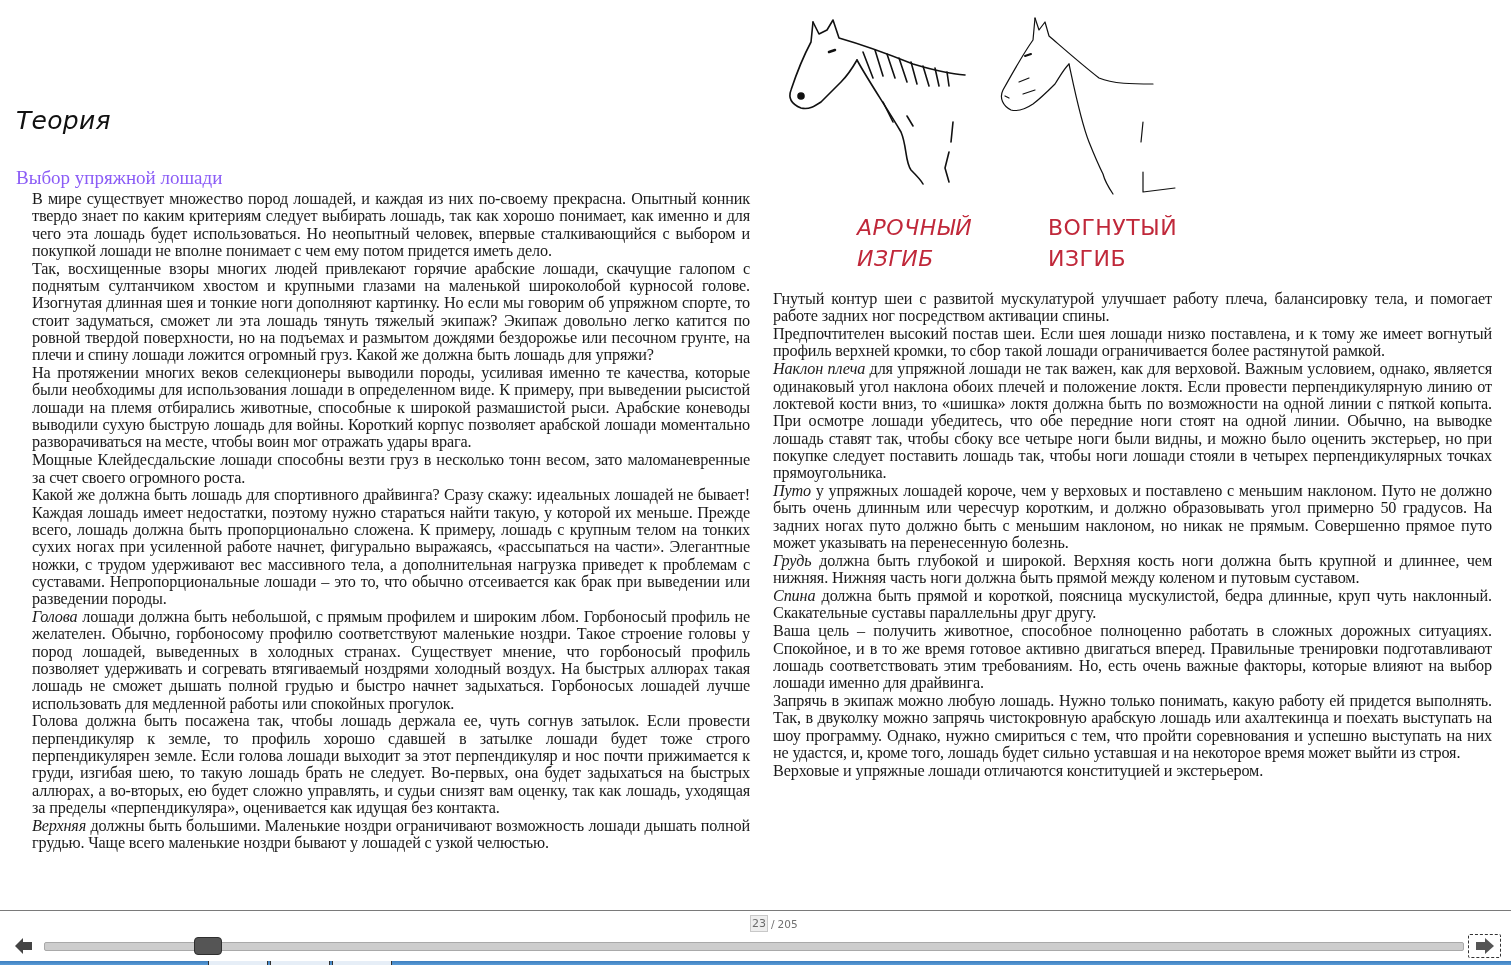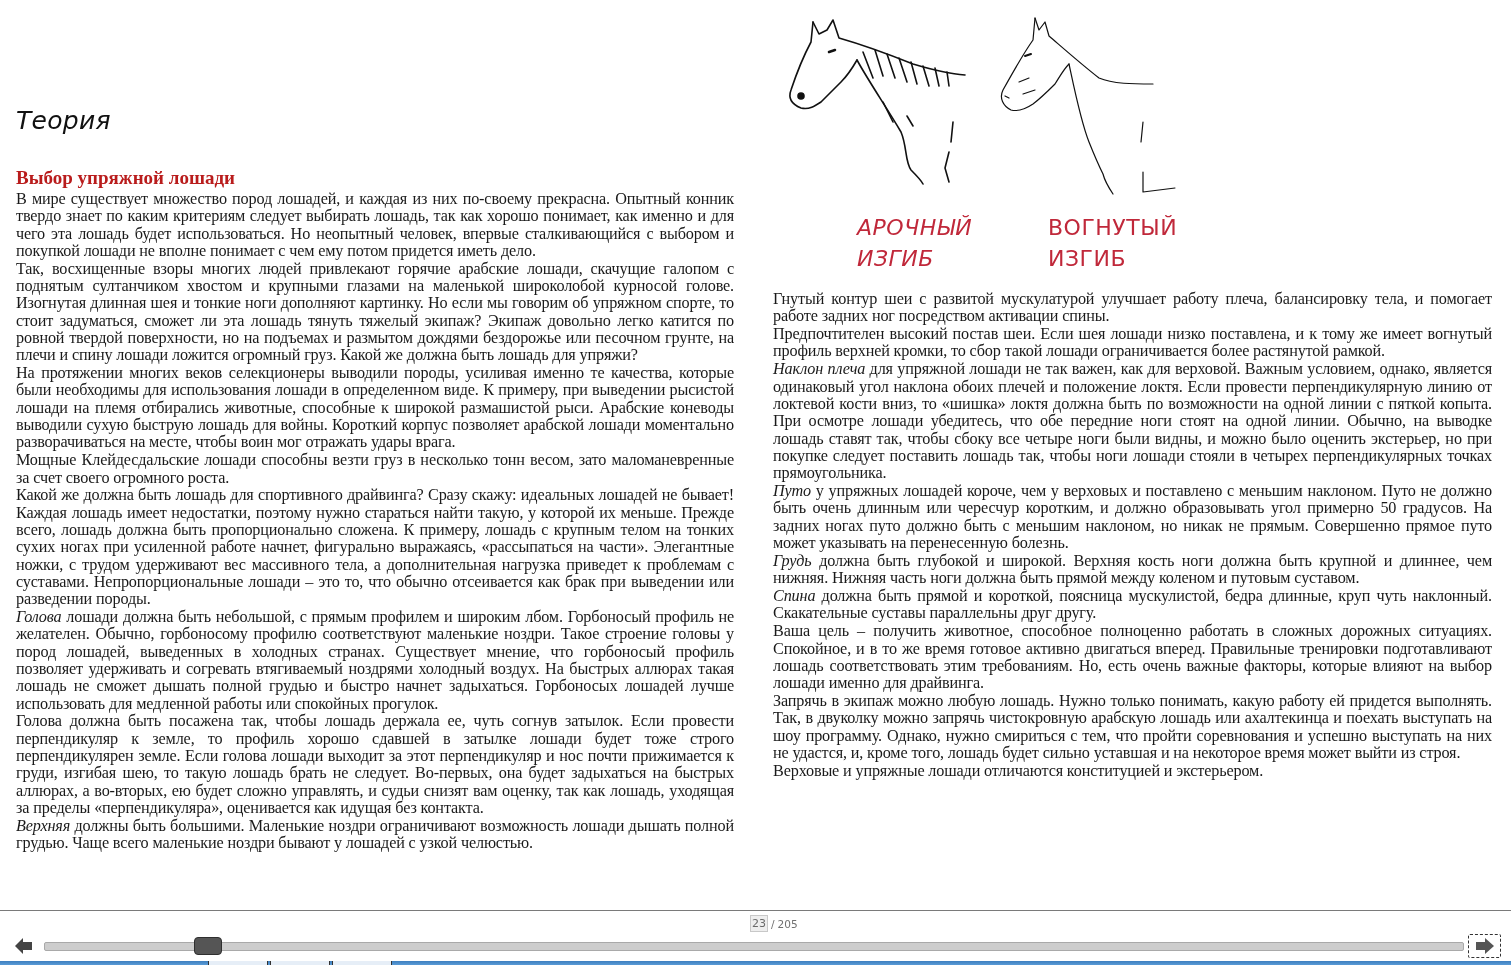--- a/index.html
+++ b/index.html
@@ -10,23 +10,23 @@
 
   .page-left { position: absolute; left: 16px; top: 0; width: 718px; }
   .page-right { position: absolute; left: 773px; top: 8px; width: 719px; }
 
   .chapter-title {
     position: absolute; left: 0; top: 106px; width: 718px; text-align: left;
     font-family: "DejaVu Sans", sans-serif; font-style: italic; font-size: 25px; color: #111;
     letter-spacing: 0.3px;
   }
   .section-title {
-    position: absolute; left: 0; top: 167px; font-weight: bold; font-size: 19px; color: #b91c1c;
+    position: absolute; left: 0; top: 167px; font-weight: normal; font-size: 19px; color: #8b5cf6;
   }
-  .left-body { position: absolute; left: 0; top: 191px; width: 718px; }
+  .left-body { position: absolute; left: 16px; top: 191px; width: 718px; }
 
   p.para {
     font-size: 16.2px; line-height: 17.3px; text-align: justify; margin: 0 0 0.6px 0;
     letter-spacing: -0.15px;
   }
   p.para em { font-style: italic; }
 
   .figure { position: relative; width: 420px; height: 273px; margin: 4px 0 6px 10px; }
   .figure svg { position: absolute; left: 0; top: 0; }
   .fig-label {

